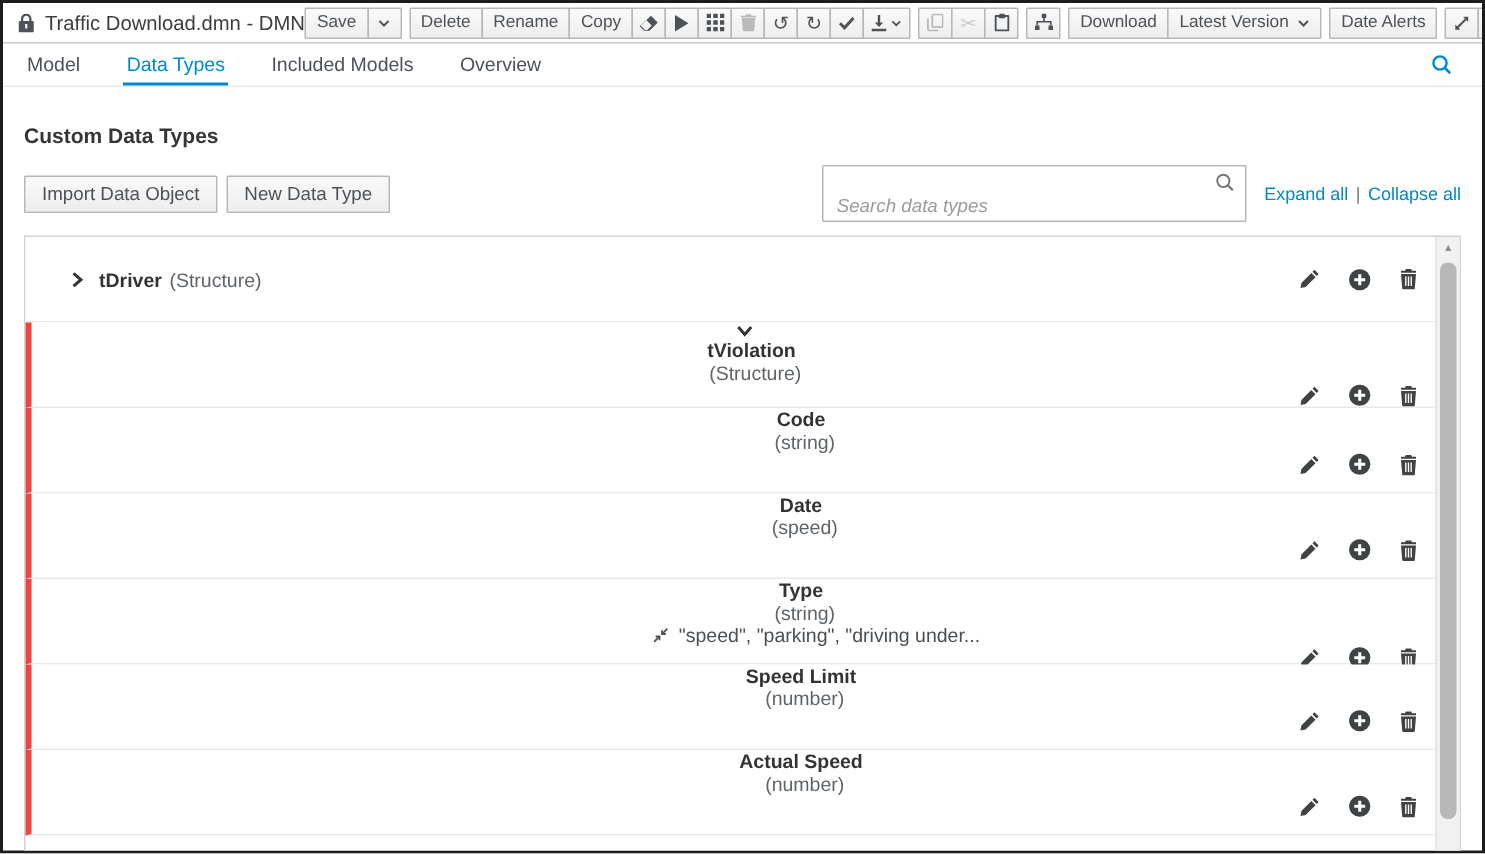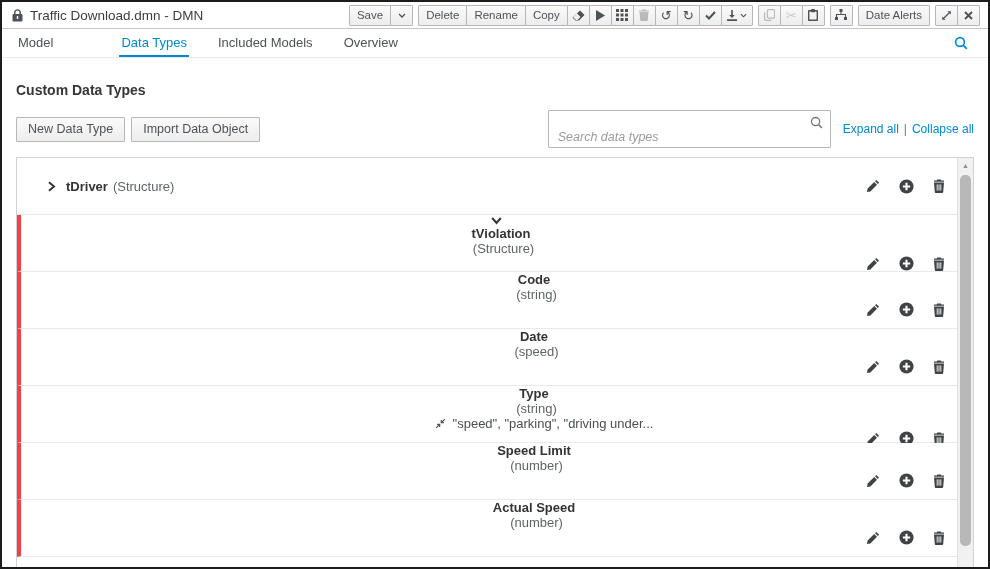--- a/index.html
+++ b/index.html
@@ -20,21 +20,21 @@
   .tb-btn.disabled { color: #c9c9c9; cursor: default; }
   .tb-btn.disabled svg { opacity: .35; }
   .tb-btn svg { display: block; }
   .caret-svg { display:block; }
   .glyph { font-size: 13px; line-height: 1; color:#4d5258; }
   .disabled .glyph { color:#c9c9c9; }
 
   
   .tabbar { height: 29px; display: flex; align-items: stretch; padding: 0 14px; border-bottom: 1px solid #e9e9e9; position: relative; }
   .tab { display: flex; align-items: center; padding: 0 2px; margin-right: 27px; font-size: 13px; color: #4d5258; cursor: pointer; border-bottom: 2px solid transparent; }
-  .tab.active { color: #0088ce; border-bottom-color: #0088ce; margin-left: 37px; }
+  .tab.active { color: #0088ce; border-bottom-color: #0088ce; }
   .tab-search { margin-left: auto; display: flex; align-items: center; cursor: pointer; padding: 0 6px; }
 
   
   .content { padding: 0 14px; }
   .page-title { font-size: 14px; font-weight: 700; color: #363636; margin-top: 24px; }
   .controls { display: flex; align-items: center; margin-top: 12px; }
   .pf-btn { height: 25px; font-family: inherit; font-size: 12.5px; color: #4d5258; background: linear-gradient(#fafafa,#ededed); border: 1px solid #b7b7b7; border-radius: 1px; padding: 0 11px; cursor: pointer; }
   .pf-btn + .pf-btn { margin-left: 6px; }
   .search-box { margin-left: auto; position: relative; width: 283px; }
   .search-box input { width: 100%; height: 38px; border: 1px solid #b7b7b7; border-radius: 1px; font-family: inherit; font-size: 12.5px; padding: 16px 28px 0 9px; color: #363636; }
@@ -169,20 +169,29 @@
               <g fill="#4d5258">
                 <rect x="4.5" y="0" width="3" height="3"></rect>
                 <rect x="0" y="8" width="3" height="3"></rect>
                 <rect x="9" y="8" width="3" height="3"></rect>
               </g>
               <path d="M6 3v2.5M1.5 8V5.5h9V8" fill="none" stroke="#4d5258" stroke-width="1.1"></path>
             </svg>
           </button>
       </div>
       <div class="btn-group">
+        <button class="tb-btn">Download</button>
+        <button class="tb-btn wide-icon" style="width:auto;padding:1px 7px;gap:6px;">
+            <span>Latest Version</span>
+            <svg class="caret-svg" width="8" height="5" viewBox="0 0 8 5">
+              <path d="M1 1l3 3 3-3" fill="none" stroke="#4d5258" stroke-width="1.3"></path>
+            </svg>
+          </button>
+      </div>
+      <div class="btn-group">
         <button class="tb-btn">Date Alerts</button>
       </div>
       <div class="btn-group">
         <button class="tb-btn icon">
             <svg width="11" height="11" viewBox="0 0 11 11">
               <path d="M2.5 8.5l6-6" stroke="#4d5258" stroke-width="1.3" fill="none"></path>
               <path fill="#4d5258" d="M9.8 1.2v3.4L6.4 1.2h3.4zM1.2 9.8V6.4l3.4 3.4H1.2z"></path>
             </svg>
           </button>
         <button class="tb-btn icon">
@@ -204,22 +213,22 @@
           <circle cx="6" cy="6" r="4.4" fill="none" stroke="#0088ce" stroke-width="1.6"></circle>
           <path d="M9.4 9.4l3.4 3.4" stroke="#0088ce" stroke-width="1.8"></path>
         </svg>
     </span>
   </nav>
 
   <main class="content">
     <h2 class="page-title">Custom Data Types</h2>
 
     <div class="controls">
+      <button class="pf-btn">Import Data Object</button>
       <button class="pf-btn">New Data Type</button>
-      <button class="pf-btn">Import Data Object</button>
       <div class="search-box">
         <input type="text" placeholder="Search data types" style="">
         <span class="mag">
           <svg width="13" height="13" viewBox="0 0 14 14">
               <circle cx="6" cy="6" r="4.4" fill="none" stroke="#72767b" stroke-width="1.4"></circle>
               <path d="M9.4 9.4l3.4 3.4" stroke="#72767b" stroke-width="1.6"></path>
             </svg>
         </span>
       </div>
       <div class="links">

